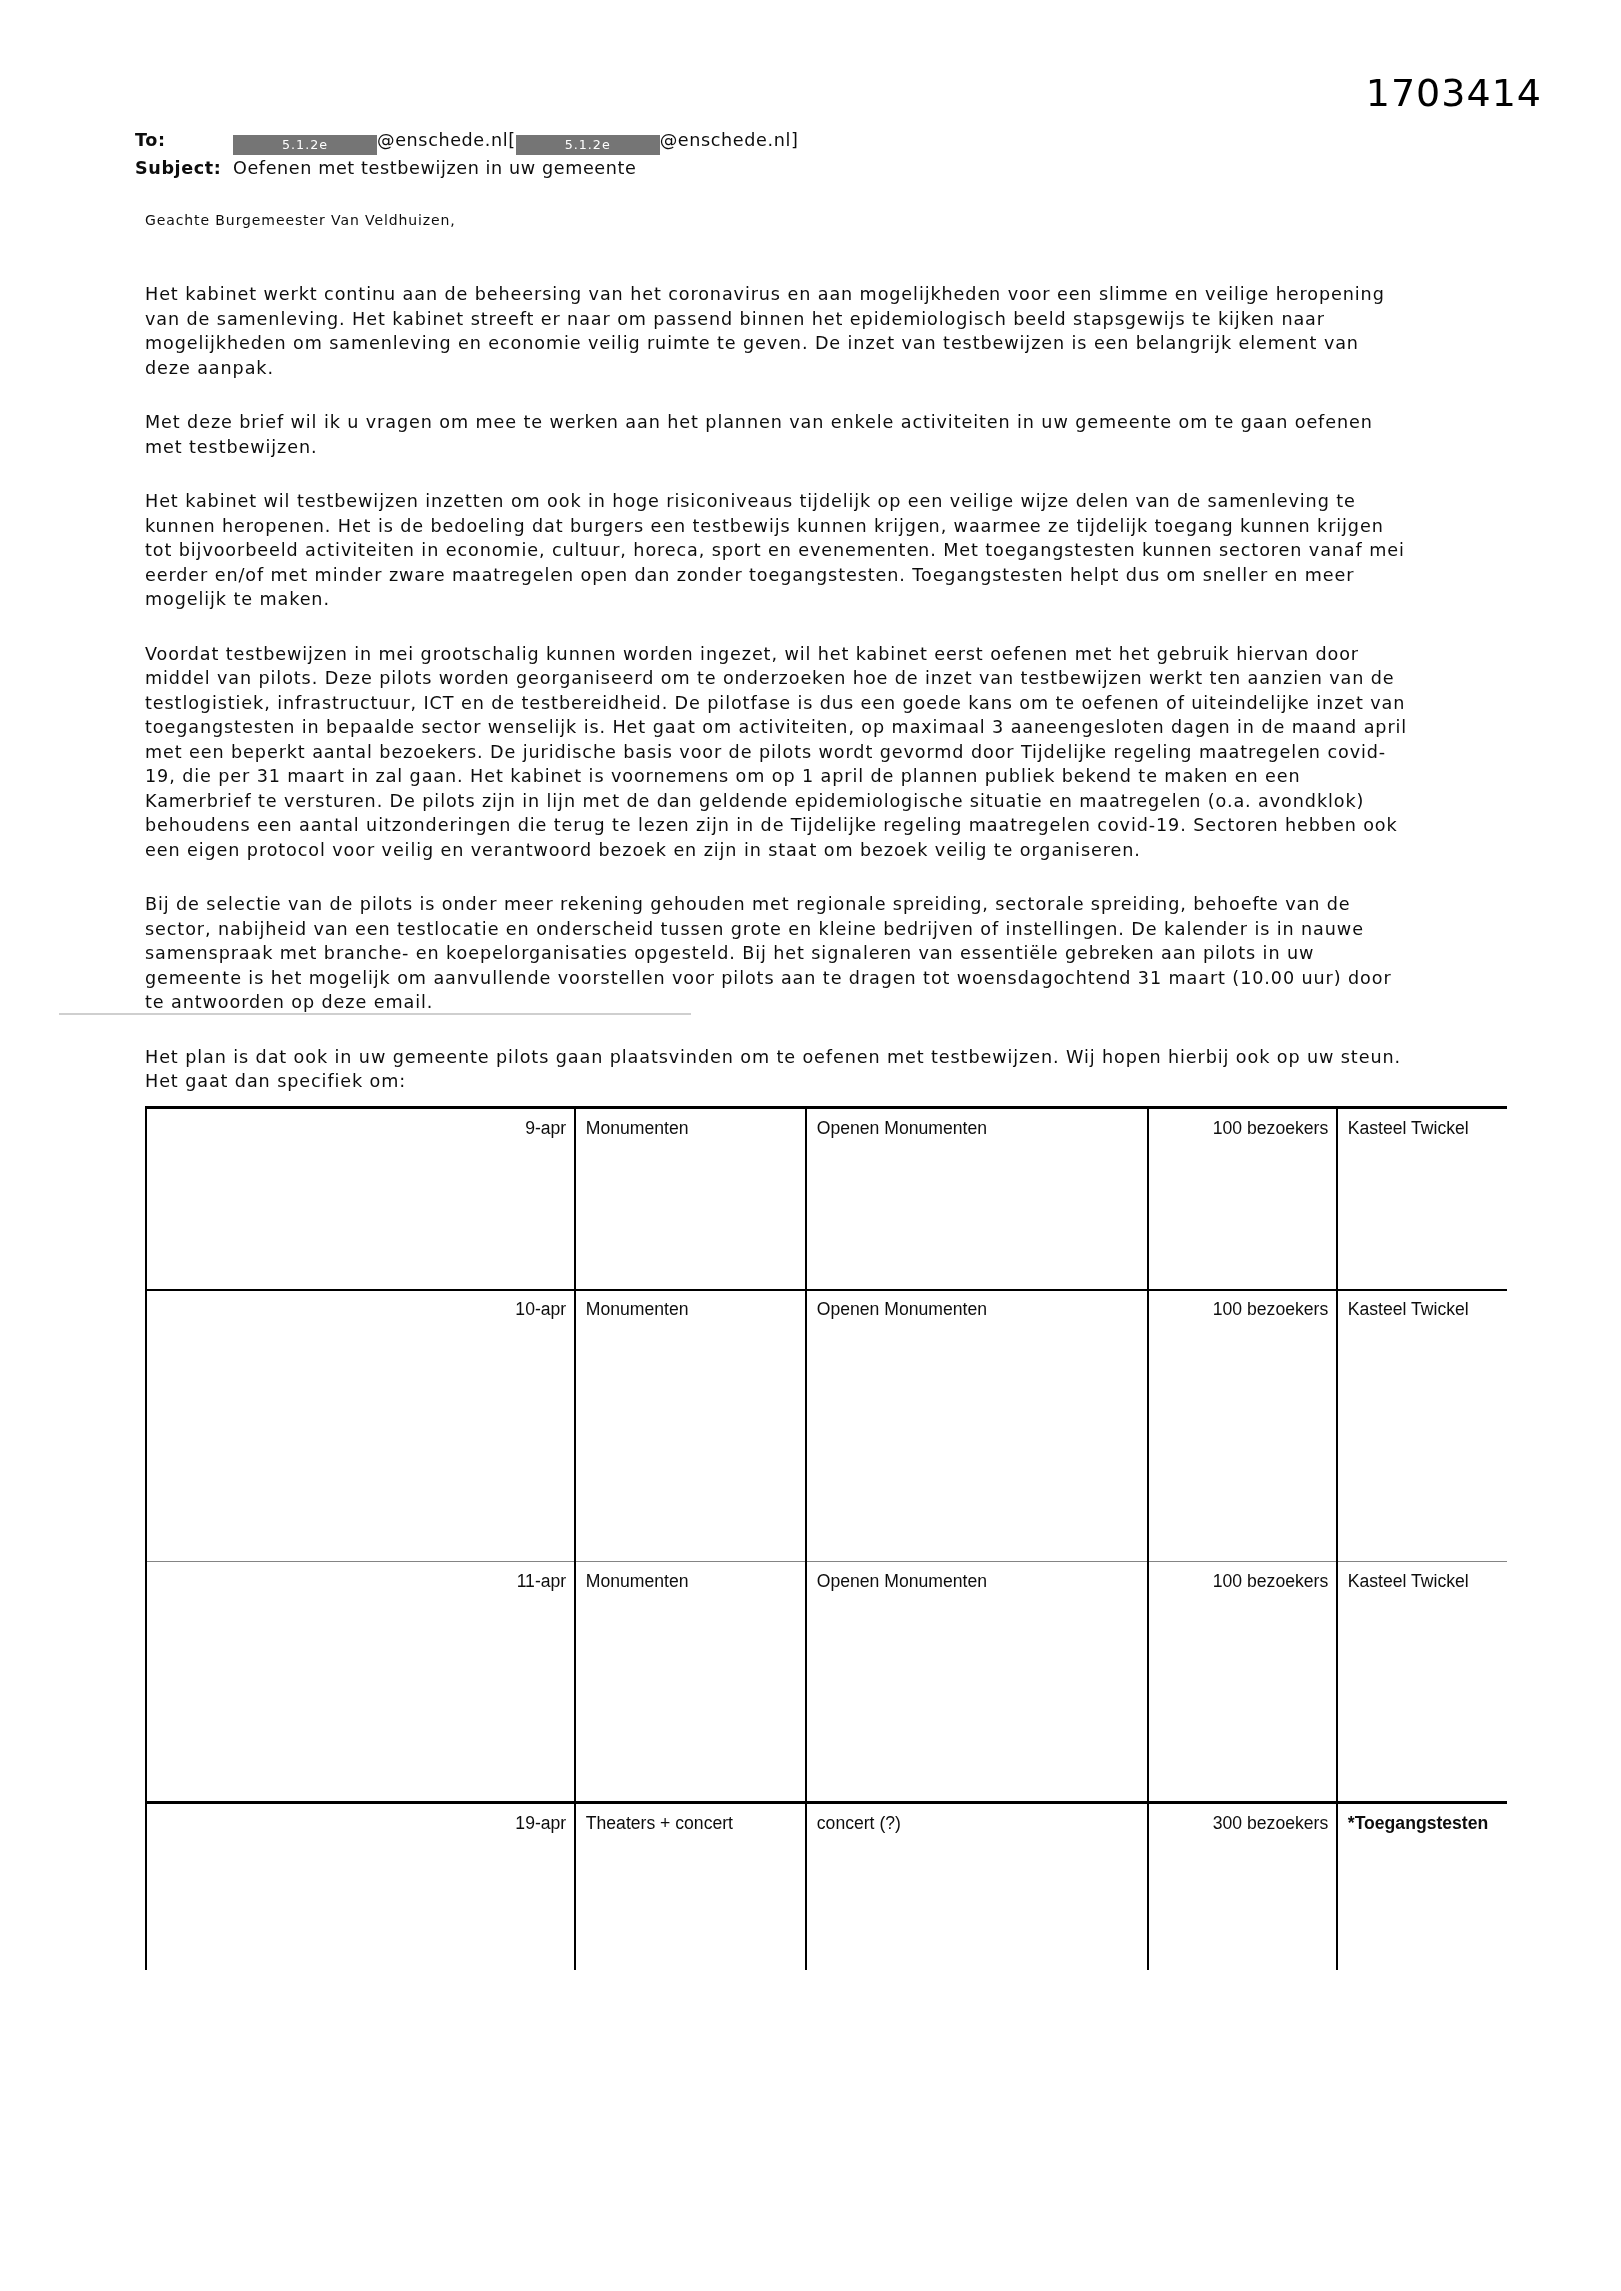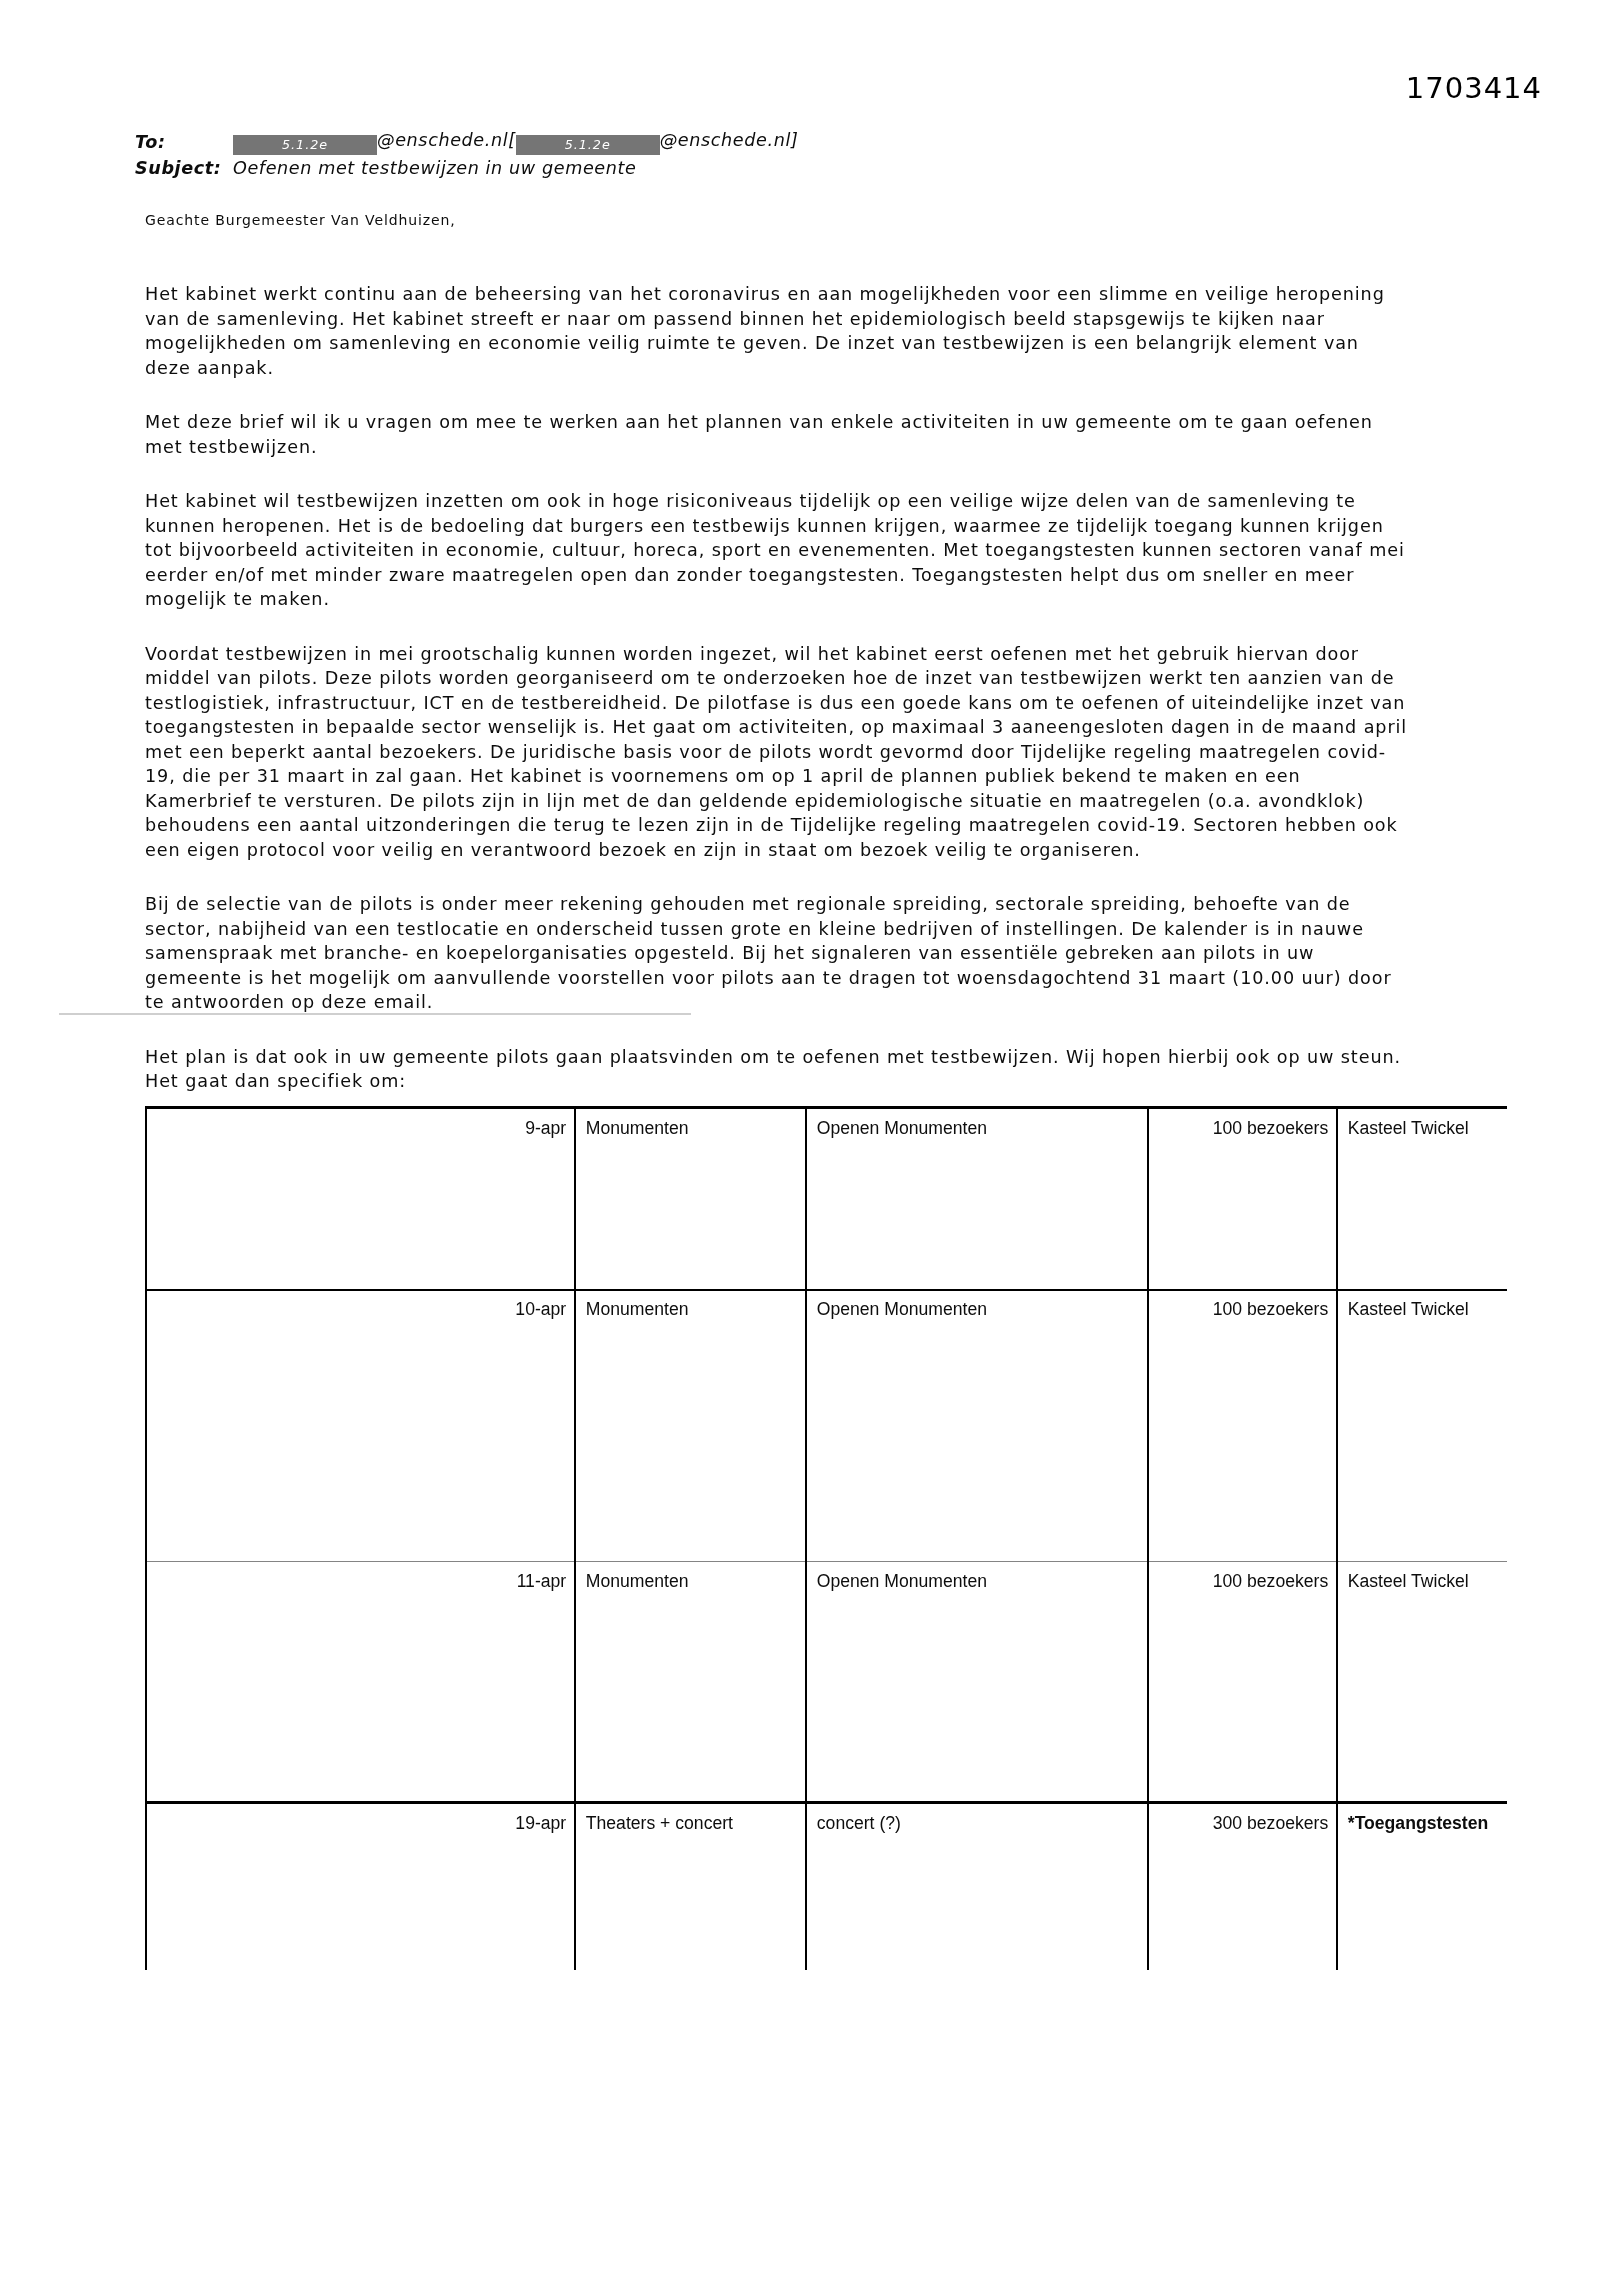--- a/index.html
+++ b/index.html
@@ -7,28 +7,28 @@
     width: 1621px; height: 2292px;
     font-family: "DejaVu Sans", sans-serif;
     color: #0d0d0d;
     position: relative;
     overflow: hidden;
   }
   .page { position: absolute; inset: 0; background: #ffffff; }
 
   .doc-number {
     position: absolute; top: 71px; right: 79px;
-    font-size: 29px; letter-spacing: 1px; color: #000; text-align: center;
+    font-size: 38px; letter-spacing: 1px; color: #000; text-align: center;
   }
 
   .email-header {
     position: absolute; left: 135px; top: 127px; width: 1372px;
     font-size: 17.6px; letter-spacing: 0.6px;
   }
-  .hrow { display: flex; line-height: 26.5px; align-items: flex-end; font-style: italic; }
+  .hrow { display: flex; line-height: 26.5px; align-items: flex-start; }
   .hlabel { width: 98px; flex: 0 0 98px; font-weight: bold; }
   .hvalue { flex: 1; }
   .redact {
     display: inline-block; width: 144px; height: 20.6px;
     background: #757575; color: #ffffff;
     font-size: 12.7px; line-height: 20.6px; letter-spacing: 1px;
     text-align: center; vertical-align: -2.9px;
   }
   .hpart { white-space: nowrap; }
 

